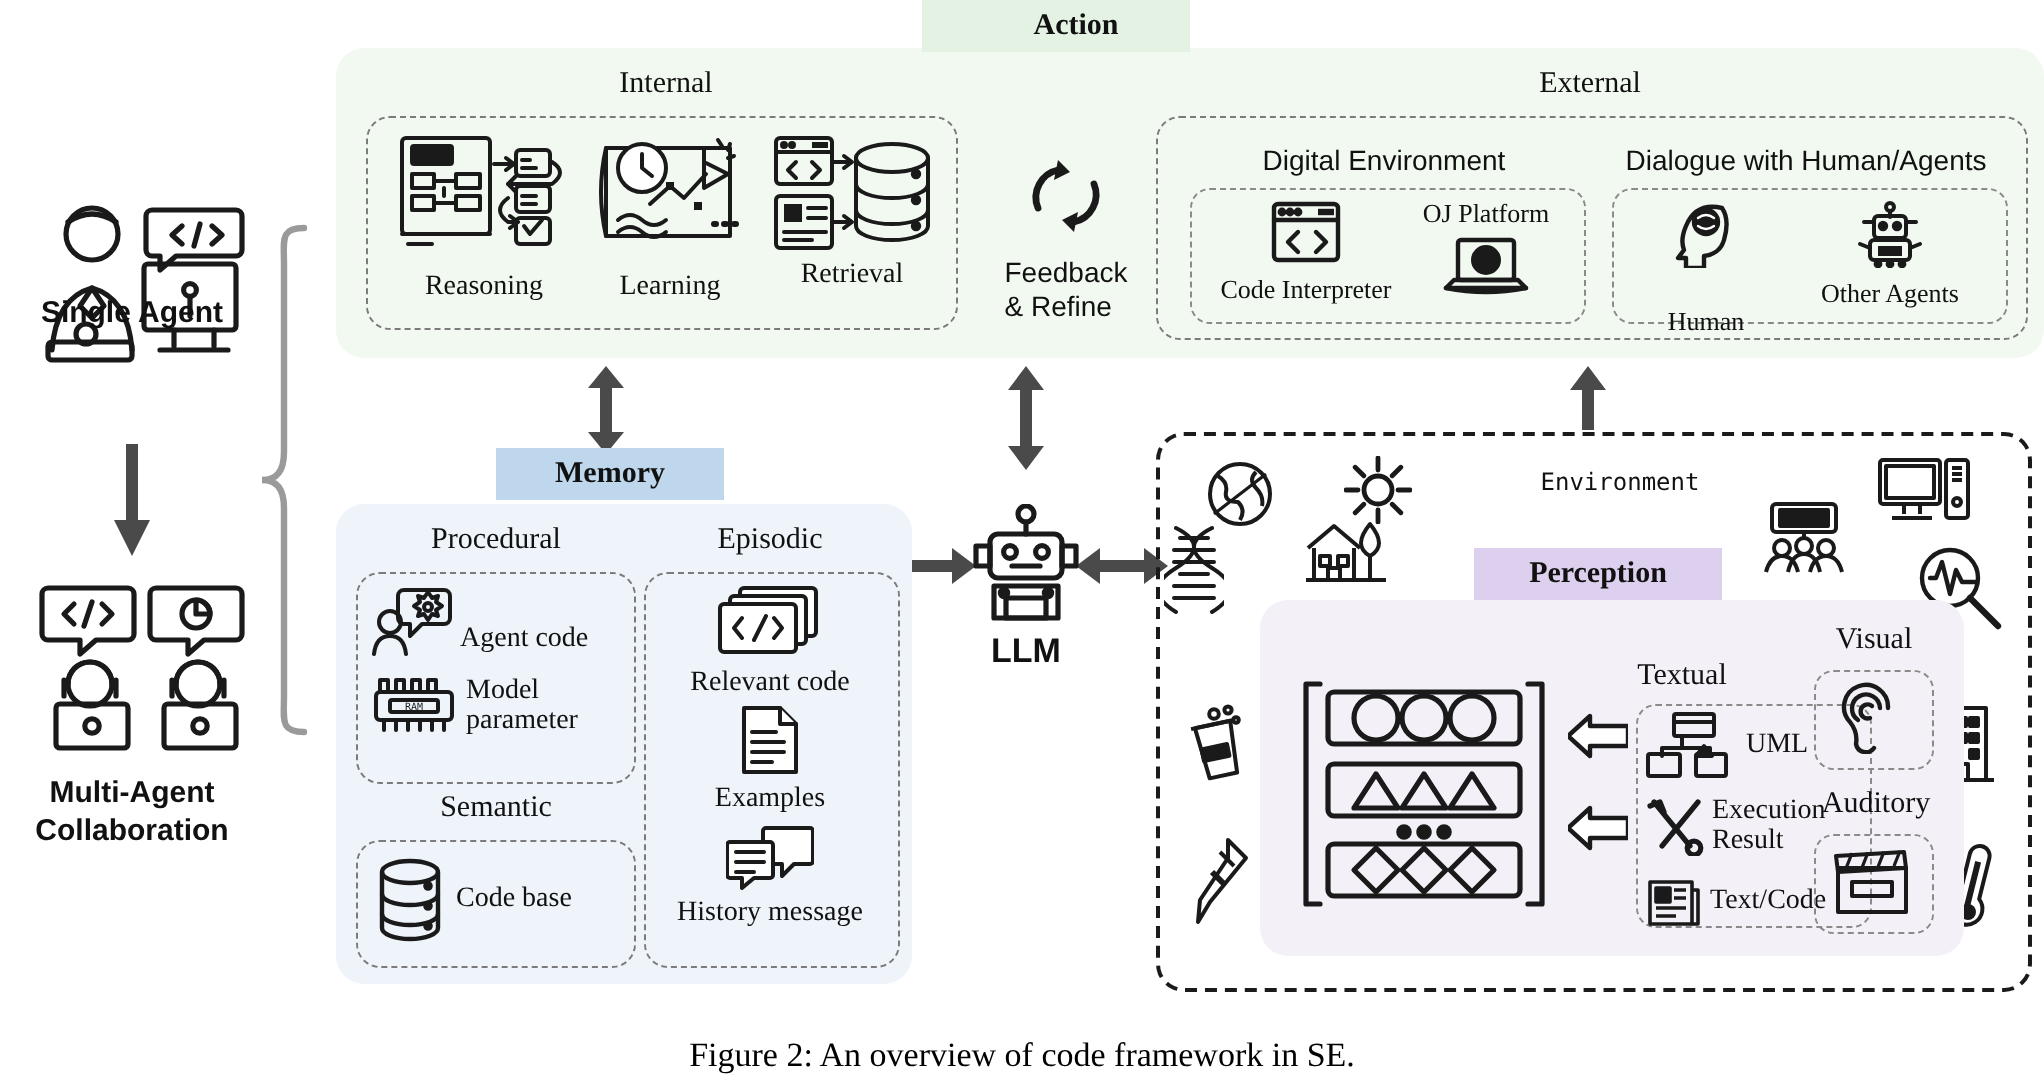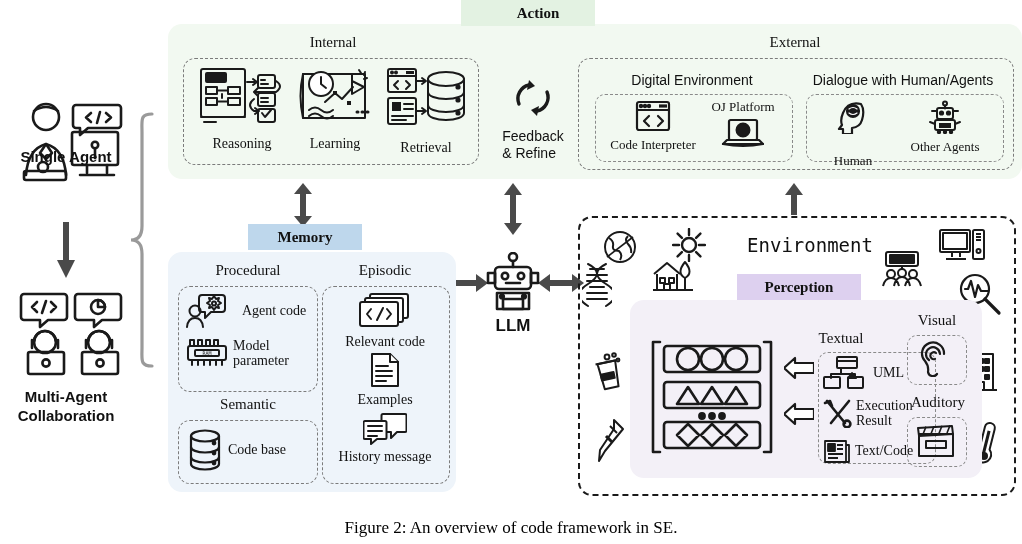--- a/index.html
+++ b/index.html
@@ -178,21 +178,21 @@
       <path d="M31 15 h8 M31 45 h8"></path>
         <path d="M36 12 l4 3 l-4 3 M36 42 l4 3 l-4 3"></path>
       <ellipse cx="60" cy="13" rx="18" ry="7"></ellipse>
       <path d="M42 13 v34 c0 4 8 7 18 7 s18 -3 18 -7 v-34"></path>
       <path d="M42 26 c0 4 8 7 18 7 s18 -3 18 -7 M42 39 c0 4 8 7 18 7 s18 -3 18 -7"></path>
       <circle cx="72" cy="21" r="1.6" fill="#1a1a1a"></circle>
         <circle cx="72" cy="34" r="1.6" fill="#1a1a1a"></circle>
         <circle cx="72" cy="47" r="1.6" fill="#1a1a1a"></circle>
     </g>
   </svg>
-  <div class="lbl" style="margin-top:12px;">Retrieval</div>
+  <div class="lbl" style="margin-top:2px;">Retrieval</div>
 </div>
 
 <div class="cell" style="left:487px;top:78px;width:92px;">
   <svg width="44" height="40" viewBox="0 0 44 40">
     <g fill="none" stroke="#1a1a1a" stroke-width="3.4" stroke-linecap="round">
       <path d="M8 26 a14 14 0 0 1 10 -19"></path>
       <path d="M36 14 a14 14 0 0 1 -10 19"></path>
     </g>
     <path d="M18 2 l6 6 l-8 4 z" fill="#1a1a1a"></path>
     <path d="M26 38 l-6 -6 l8 -4 z" fill="#1a1a1a"></path>
@@ -314,21 +314,21 @@
   </g>
     </svg>
 </div>
 
 <div class="abs badge" style="left:248px;top:224px;width:114px;background:#bed7ec;">Memory</div>
 <div class="abs panel-round" style="left:168px;top:252px;width:288px;height:240px;background:#eef4fa;"></div>
 
 <div class="abs ttl" style="left:178px;top:262px;width:140px;">Procedural</div>
 <div class="abs dashed" style="left:178px;top:286px;width:138px;height:104px;"></div>
 
-<div class="abs" style="left:186px;top:294px;width:124px;display:flex;align-items:center;gap:16px;">
+<div class="abs" style="left:186px;top:294px;width:124px;display:flex;align-items:flex-end;gap:4px;">
   <svg width="40" height="34" viewBox="0 0 40 34">
     <g fill="none" stroke="#1a1a1a" stroke-width="2" stroke-linejoin="round" stroke-linecap="round">
       <path d="M16 1 h20 a3 3 0 0 1 3 3 v11 a3 3 0 0 1 -3 3 h-11 l-6 6 v-6 h-3 a3 3 0 0 1 -3 -3 v-11 a3 3 0 0 1 3 -3z"></path>
       <path d="M26 5 l2 -3 l2 3 l3 -1 l-1 3 l3 2 l-3 2 l1 3 l-3 -1 l-2 3 l-2 -3 l-3 1 l1 -3 l-3 -2 l3 -2 l-1 -3z"></path>
       <circle cx="28" cy="9.5" r="2"></circle>
       <circle cx="9" cy="17" r="5.5"></circle>
       <path d="M1 33 q1 -9 8 -9 q7 0 8 9"></path>
     </g>
   </svg>
   <div class="lbl" style="text-align:left;">Agent code</div>
@@ -420,21 +420,21 @@
       <path d="M15 41 h32 v16 h-32 z"></path>
       <rect x="21" y="47" width="20" height="10"></rect>
       <circle cx="20" cy="44.5" r="1.8" fill="#1a1a1a"></circle>
         <circle cx="42" cy="44.5" r="1.8" fill="#1a1a1a"></circle>
     </g>
   </svg>
   <div class="abs sans" style="top:64px;left:0;width:66px;font-weight:bold;font-size:17px;text-align:center;">LLM</div>
 </div>
 
 <div class="abs dashed-hard" style="left:578px;top:216px;width:434px;height:276px;"></div>
-<div class="abs mono" style="left:720px;top:234px;width:180px;font-size:19px;text-align:center;">Environment</div>
+<div class="abs mono" style="left:720px;top:234px;width:180px;font-size:12px;text-align:center;">Environment</div>
 
 <div class="abs" style="left:602px;top:229px;">
   <svg width="36" height="36" viewBox="0 0 36 36">
       <g fill="none" stroke="#1a1a1a" stroke-width="2" stroke-linejoin="round">
     <circle cx="18" cy="18" r="15"></circle>
     <path d="M7 9 q5 3 4 8 t6 5 q4 4 1 9 M26 7 q-4 4 0 8 t3 9"></path>
     <path d="M5 28 l26 -20" stroke-width="1.6"></path>
   </g>
     </svg>
 </div>

